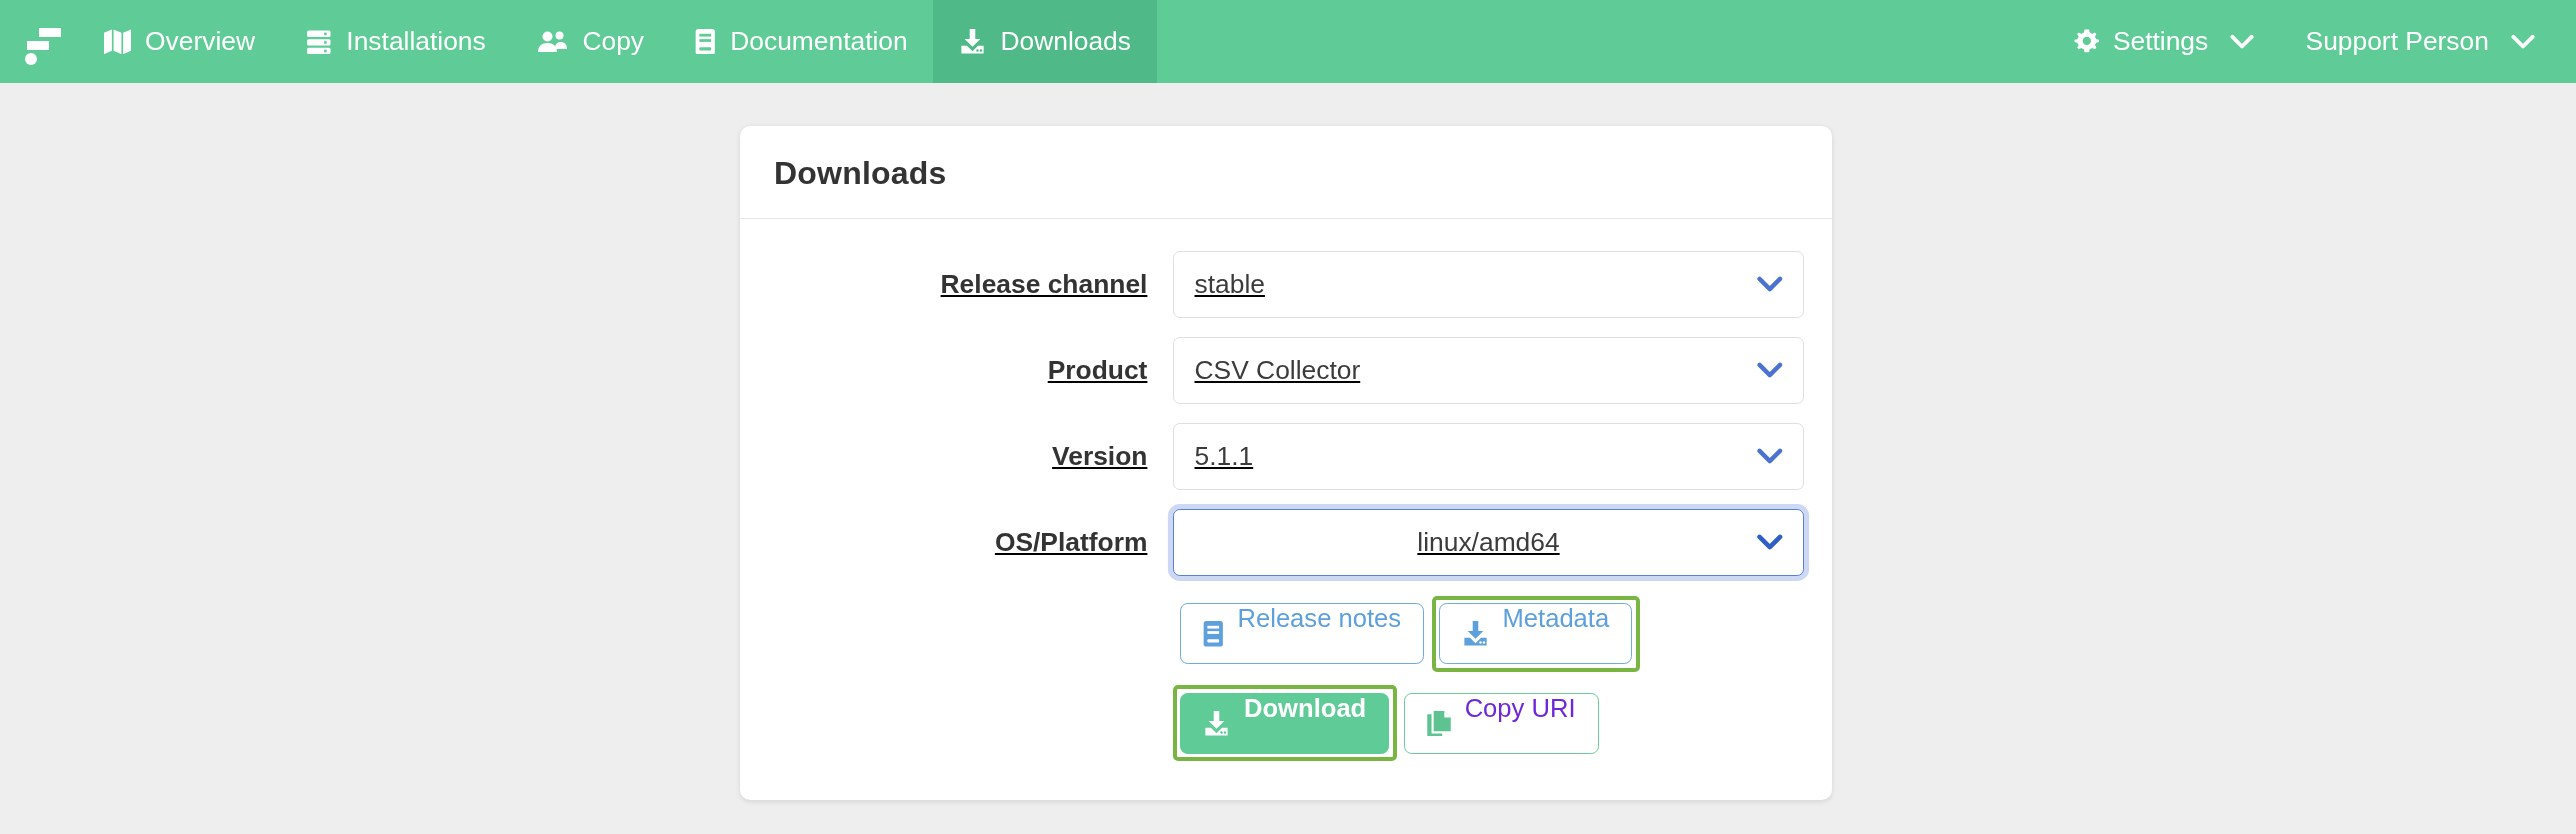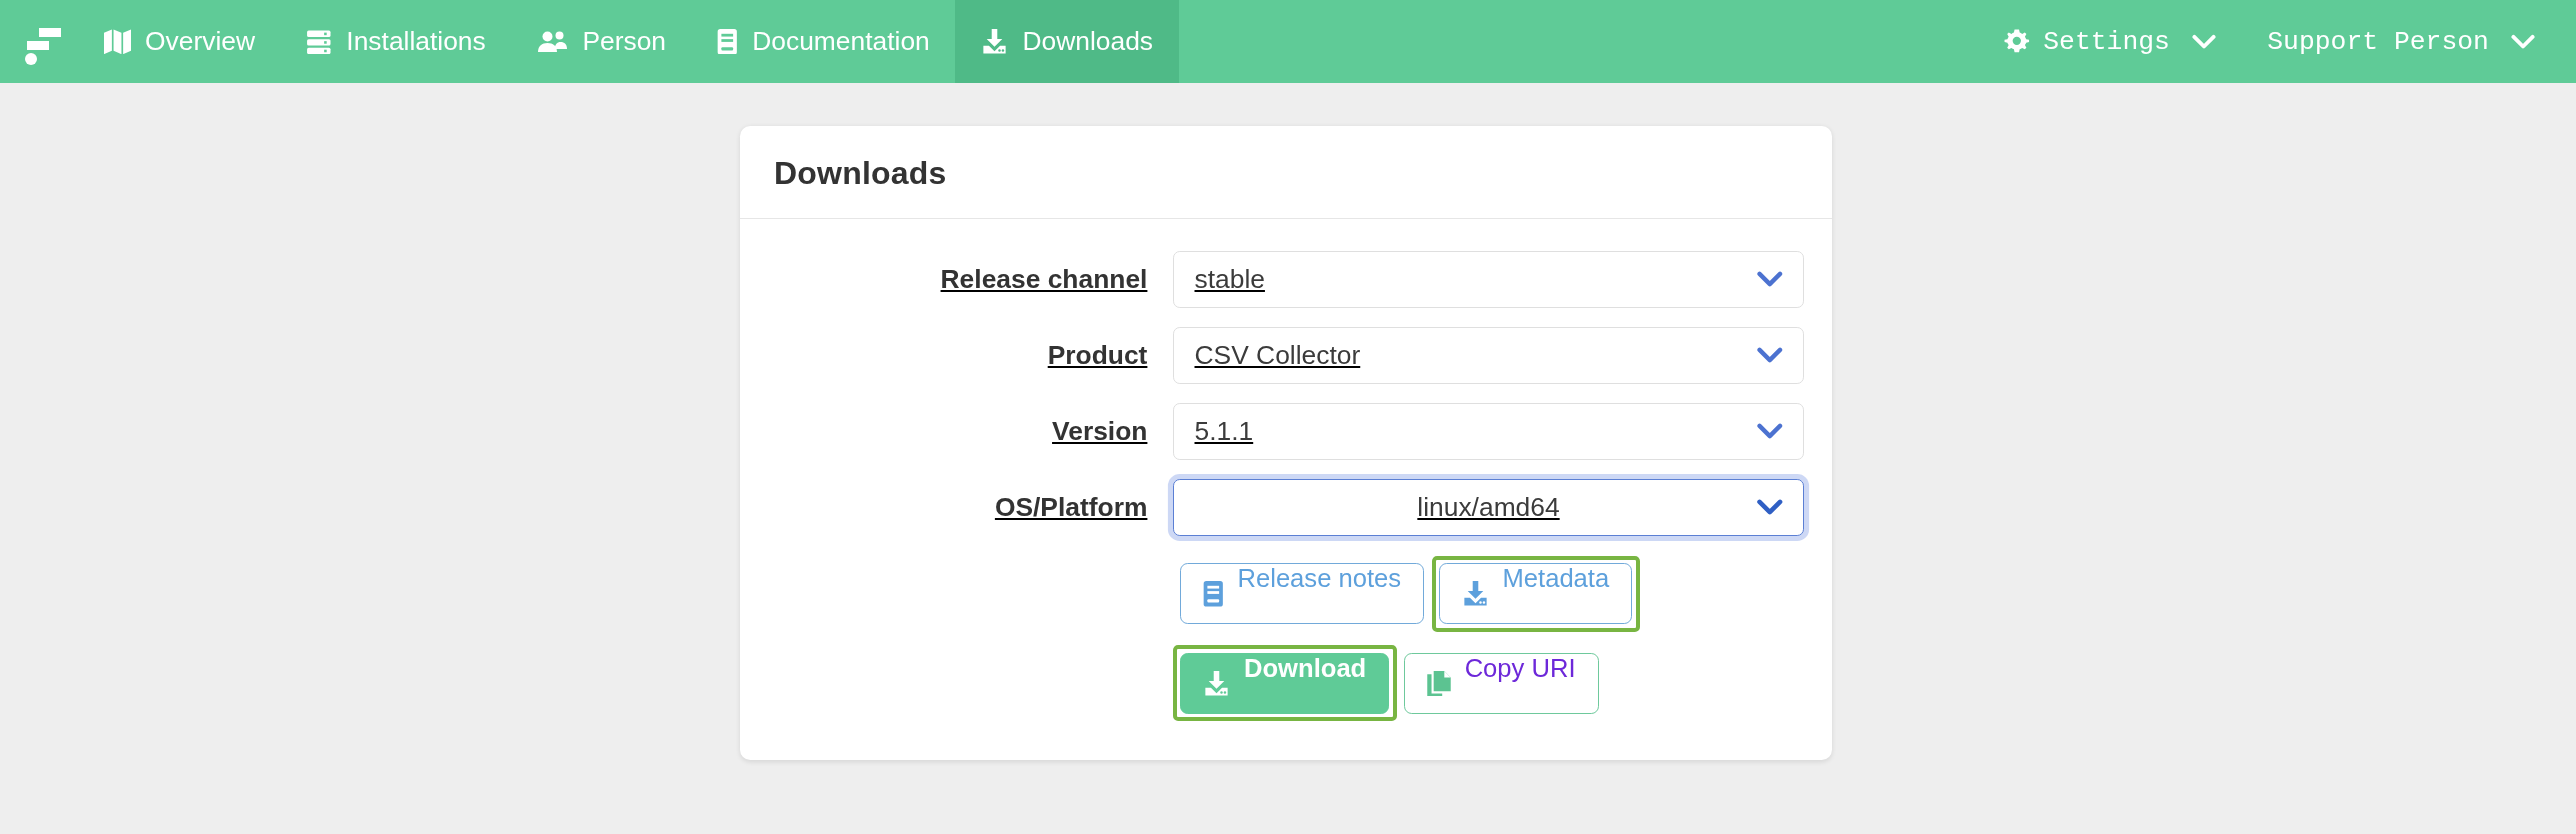--- a/index.html
+++ b/index.html
@@ -73,21 +73,21 @@
     text-decoration: none;
   }
   .nav-item.active { background: #4fba87; }
 
   .nav-right {
     display: flex;
     align-items: stretch;
     margin-left: auto;
     padding-right: 15.4px;
   }
-  .nav-right .nav-item { gap: 13.6px; font-family: Liberation Mono, monospace; }
+  .nav-right .nav-item { gap: 13.6px; }
   .nav-caret {
     display: inline-flex;
     align-items: center;
     margin-left: 8.5px;
   }
 
   .icon { display: inline-flex; align-items: center; justify-content: center; }
   .icon svg { display: block; }
 
   
@@ -139,21 +139,21 @@
     font-size: 26.4px;
     font-weight: bold;
     color: #333333;
     white-space: nowrap;
   }
   .form-control-wrap { flex: 1 1 auto; position: relative; }
 
   .select-box {
     position: relative;
     width: 631px;
-    height: 57px;
+    height: 67px;
     background: #ffffff;
     border: 1.7px solid #dfdfdf;
     border-radius: 6.8px;
     display: flex;
     align-items: center;
     padding: 0 20.5px;
     font-size: 26.4px;
     color: #3b3b3b;
     cursor: pointer;
     user-select: none;
@@ -265,21 +265,21 @@
 
     <a class="nav-item">
       <span class="icon">
         <svg width="31" height="24" viewBox="0 0 30 24" fill="#ffffff">
           <circle cx="10" cy="6.5" r="5"></circle>
           <path d="M0.5 22 C0.5 16 4.5 13 10 13 C15.5 13 19.5 16 19.5 22 Z"></path>
           <circle cx="22" cy="5.5" r="4"></circle>
           <path d="M17 19 C17.6 14.5 19.5 12 23 12 C27 12 29.5 14.5 29.5 19 Z"></path>
         </svg>
       </span>
-      <span>Person</span>
+      <span>Copy</span>
     </a>
 
     <a class="nav-item">
       <span class="icon">
         <svg width="20.5" height="25.6" viewBox="0 0 18 24" fill="#ffffff">
           <rect x="0" y="0" width="18" height="24" rx="2.5"></rect>
           <rect x="3.5" y="4.5" width="11" height="2.6" fill="#5fcb97"></rect>
           <rect x="3.5" y="9.5" width="11" height="2.6" fill="#5fcb97"></rect>
           <rect x="3.5" y="17" width="11" height="3.2" rx="1" fill="#5fcb97"></rect>
         </svg>

